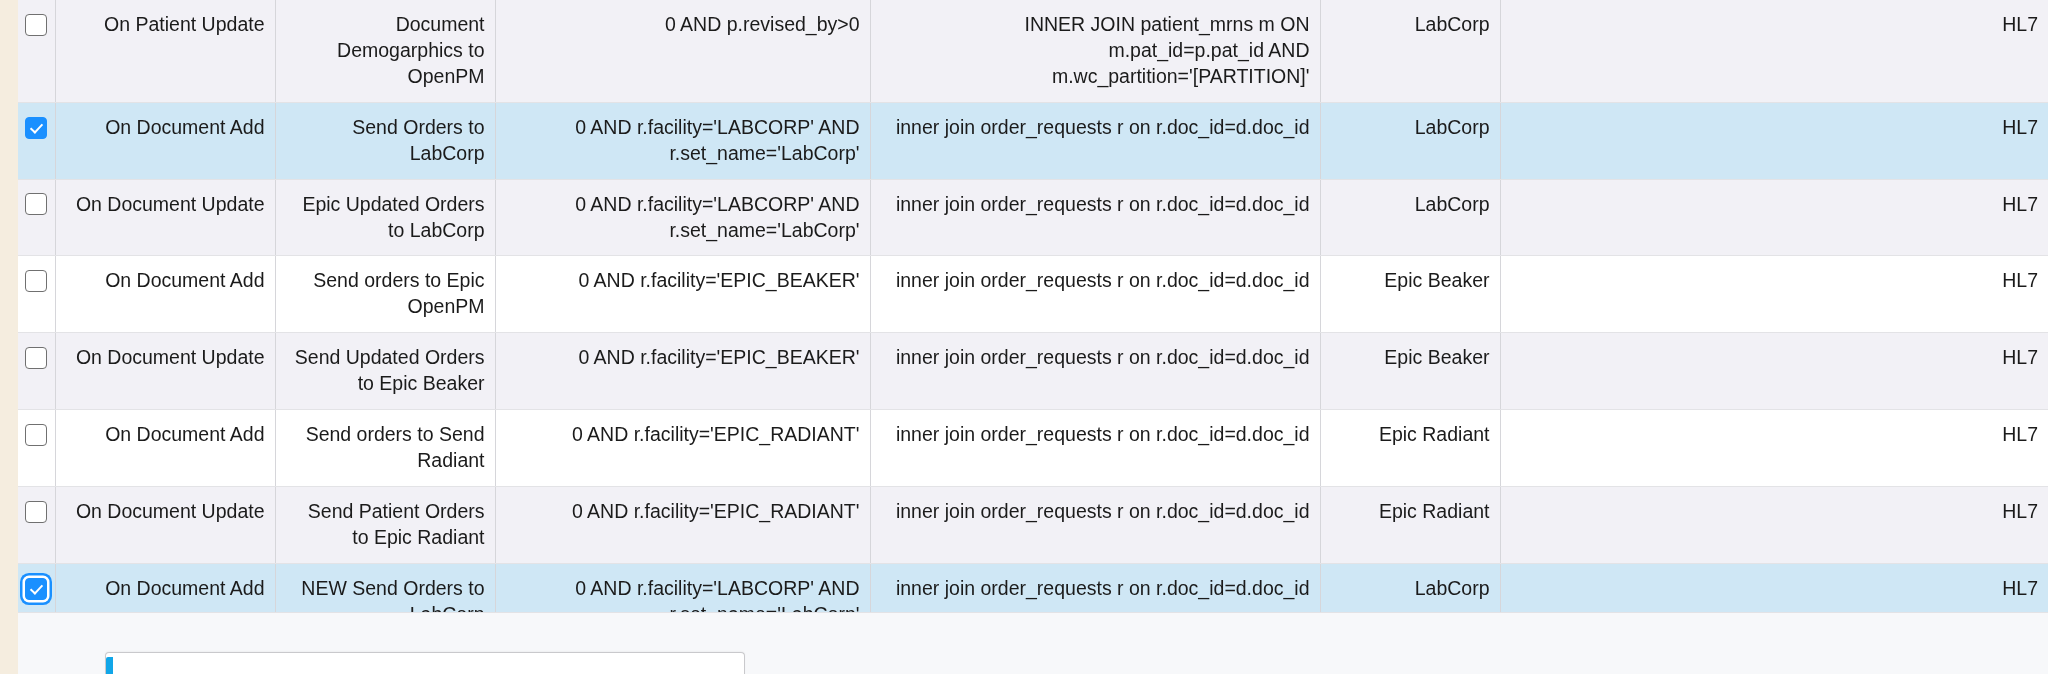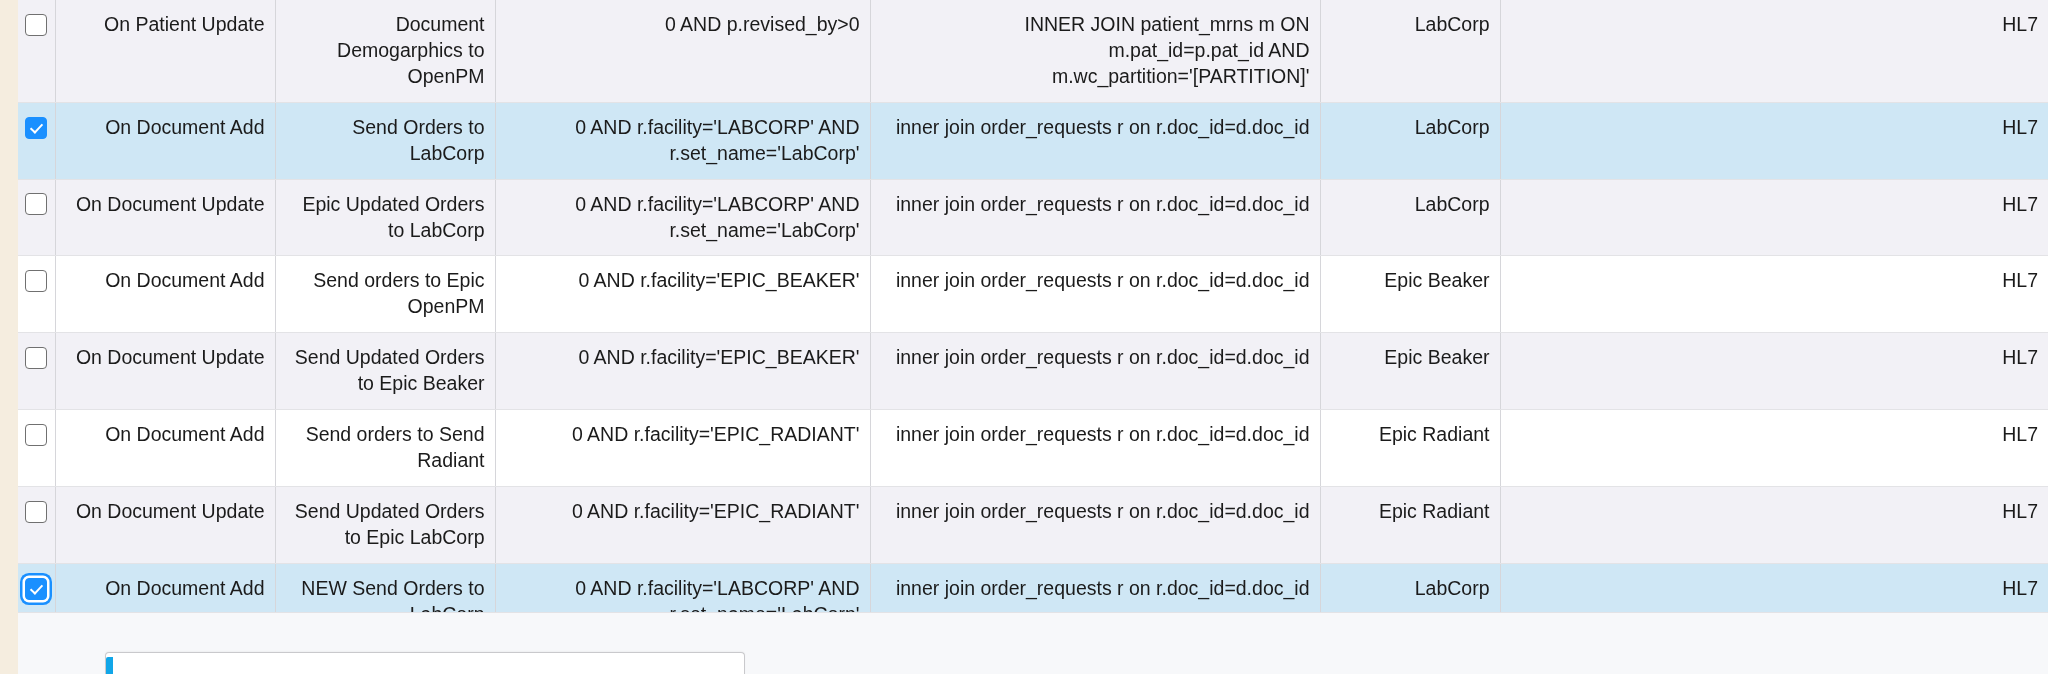--- a/index.html
+++ b/index.html
@@ -253,21 +253,21 @@
             <td>On Document Add</td>
             <td>Send orders to Send Radiant</td>
             <td>0 AND r.facility='EPIC_RADIANT'</td>
             <td>inner join order_requests r on r.doc_id=d.doc_id</td>
             <td>Epic Radiant</td>
             <td class="cell-fmt">HL7</td>
           </tr>
           <tr class="row-odd">
             <td class="cell-check"><span class="cb"></span></td>
             <td>On Document Update</td>
-            <td>Send Updated Orders to Epic LabCorp</td>
+            <td>Send Patient Orders to Epic Radiant</td>
             <td>0 AND r.facility='EPIC_RADIANT'</td>
             <td>inner join order_requests r on r.doc_id=d.doc_id</td>
             <td>Epic Radiant</td>
             <td class="cell-fmt">HL7</td>
           </tr>
           <tr class="row-sel">
             <td class="cell-check"><span class="cb checked focused"></span></td>
             <td>On Document Add</td>
             <td>NEW Send Orders to LabCorp</td>
             <td>0 AND r.facility='LABCORP' AND r.set_name='LabCorp'</td>

